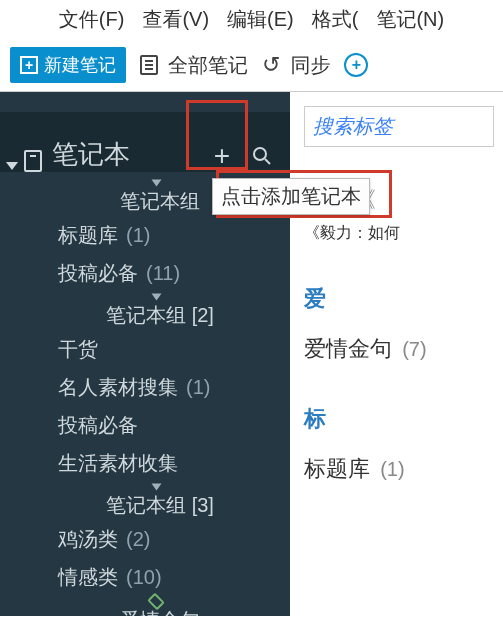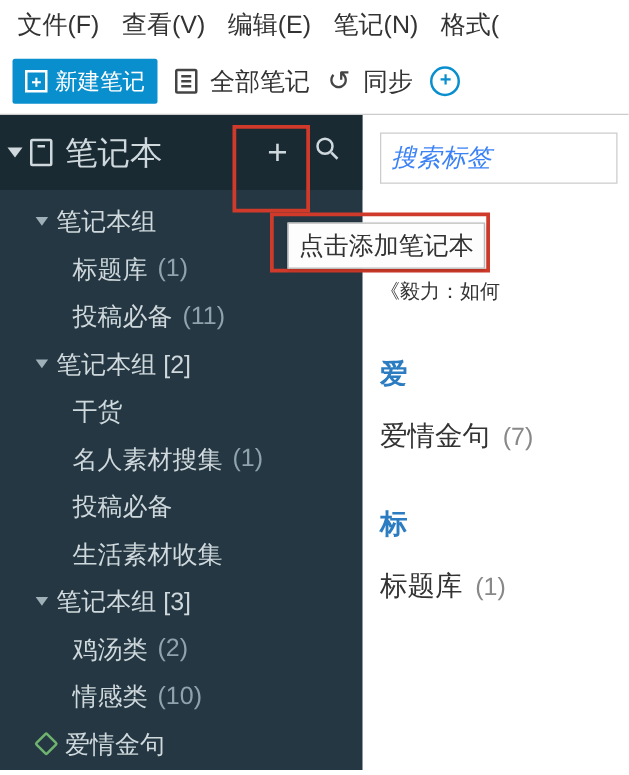--- a/index.html
+++ b/index.html
@@ -11,20 +11,21 @@
     background: #fff;
     position: relative;
   }
   
   .menubar {
     display: flex;
     gap: 18px;
     padding: 6px 14px 10px 14px;
     font-size: 20px;
     color: #333;
+    justify-content: center;
   }
   .menubar span { cursor: default; }
   
   .toolbar {
     display: flex;
     align-items: center;
     gap: 14px;
     padding: 4px 10px 8px 10px;
     border-bottom: 1px solid #ccc;
   }
@@ -80,24 +81,25 @@
   }
   .sidebar {
     width: 290px;
     background: #243742;
     color: #cfd8dc;
     font-size: 20px;
     overflow: hidden;
   }
   .sidebar-header {
     display: flex;
-    align-items: center;
+    align-items: flex-end;
     background: #1a2a33;
     height: 60px;
     padding: 0 8px;
+    margin-top: 20px;
   }
   .sidebar-header .tri {
     width: 0; height: 0; border-top: 6px solid transparent; border-bottom: 6px solid transparent;
     border-left: 8px solid #cfd8dc; transform: rotate(90deg); margin-right: 8px;
   }
   .nbk-icon {
     width: 18px; height: 22px; border: 2px solid #cfd8dc; border-radius: 2px; margin-right: 10px; position: relative;
   }
   .nbk-icon::after { content:""; position:absolute; left:4px; top:3px; width:6px; height:2px; background:#cfd8dc; }
   .sidebar-header .title {
@@ -109,21 +111,21 @@
   }
   .sidebar-header .search-icon { font-size: 24px; }
   .tree { padding: 6px 0; }
   .tree-row {
     display: flex; align-items: center; height: 38px; padding-left: 10px; cursor: pointer;
   }
   .tree-row .tri {
     width: 0; height: 0; border-top: 5px solid transparent; border-bottom: 5px solid transparent;
     border-left: 7px solid #9fb0b8; transform: rotate(90deg); margin-right: 8px; flex: 0 0 auto;
   }
-  .tree-row.depth-1 { padding-left: 30px; }
+  .tree-row.depth-1 { padding-left: 30px; flex-direction: column; }
   .tree-row.depth-2 { padding-left: 58px; }
   .tree-row .label { color: #cfd8dc; }
   .tree-row .count { color: #8fa3ad; margin-left: 8px; }
   .tree-row .pin {
     display:inline-block; width:14px; height:14px; border:2px solid #6fb36f; border-radius:2px;
     margin-right:8px; transform: rotate(45deg);
   }
   
   .main {
     flex: 1;
@@ -162,22 +164,22 @@
     box-shadow: 0 1px 3px rgba(0,0,0,0.2);
   }
 </style>
 </head>
 <body>
 
 <div class="menubar">
   <span>文件(F)</span>
   <span>查看(V)</span>
   <span>编辑(E)</span>
+  <span>格式(</span>
   <span>笔记(N)</span>
-  <span>格式(</span>
 </div>
 
 <div class="toolbar">
   <div class="new-note-btn">
     <span class="plus">+</span>
     <span>新建笔记</span>
   </div>
   <div class="tool-item">
     <span class="tool-icon-allnotes"></span>
     <span>全部笔记</span>
@@ -278,13 +280,13 @@
     <div class="section-item">
       <span>标题库</span>
       <span class="cnt">(1)</span>
     </div>
   </div>
 </div>
 
 <div class="redbox" style="left:186px; top:100px; width:62px; height:70px;"></div>
 <div class="redbox" style="left:216px; top:170px; width:176px; height:48px;"></div>
 
-<div class="tooltip" style="left:230px; top:178px;">点击添加笔记本</div>
+<div class="tooltip" style="left:212px; top:178px;">点击添加笔记本</div>
 
 </body></html>

